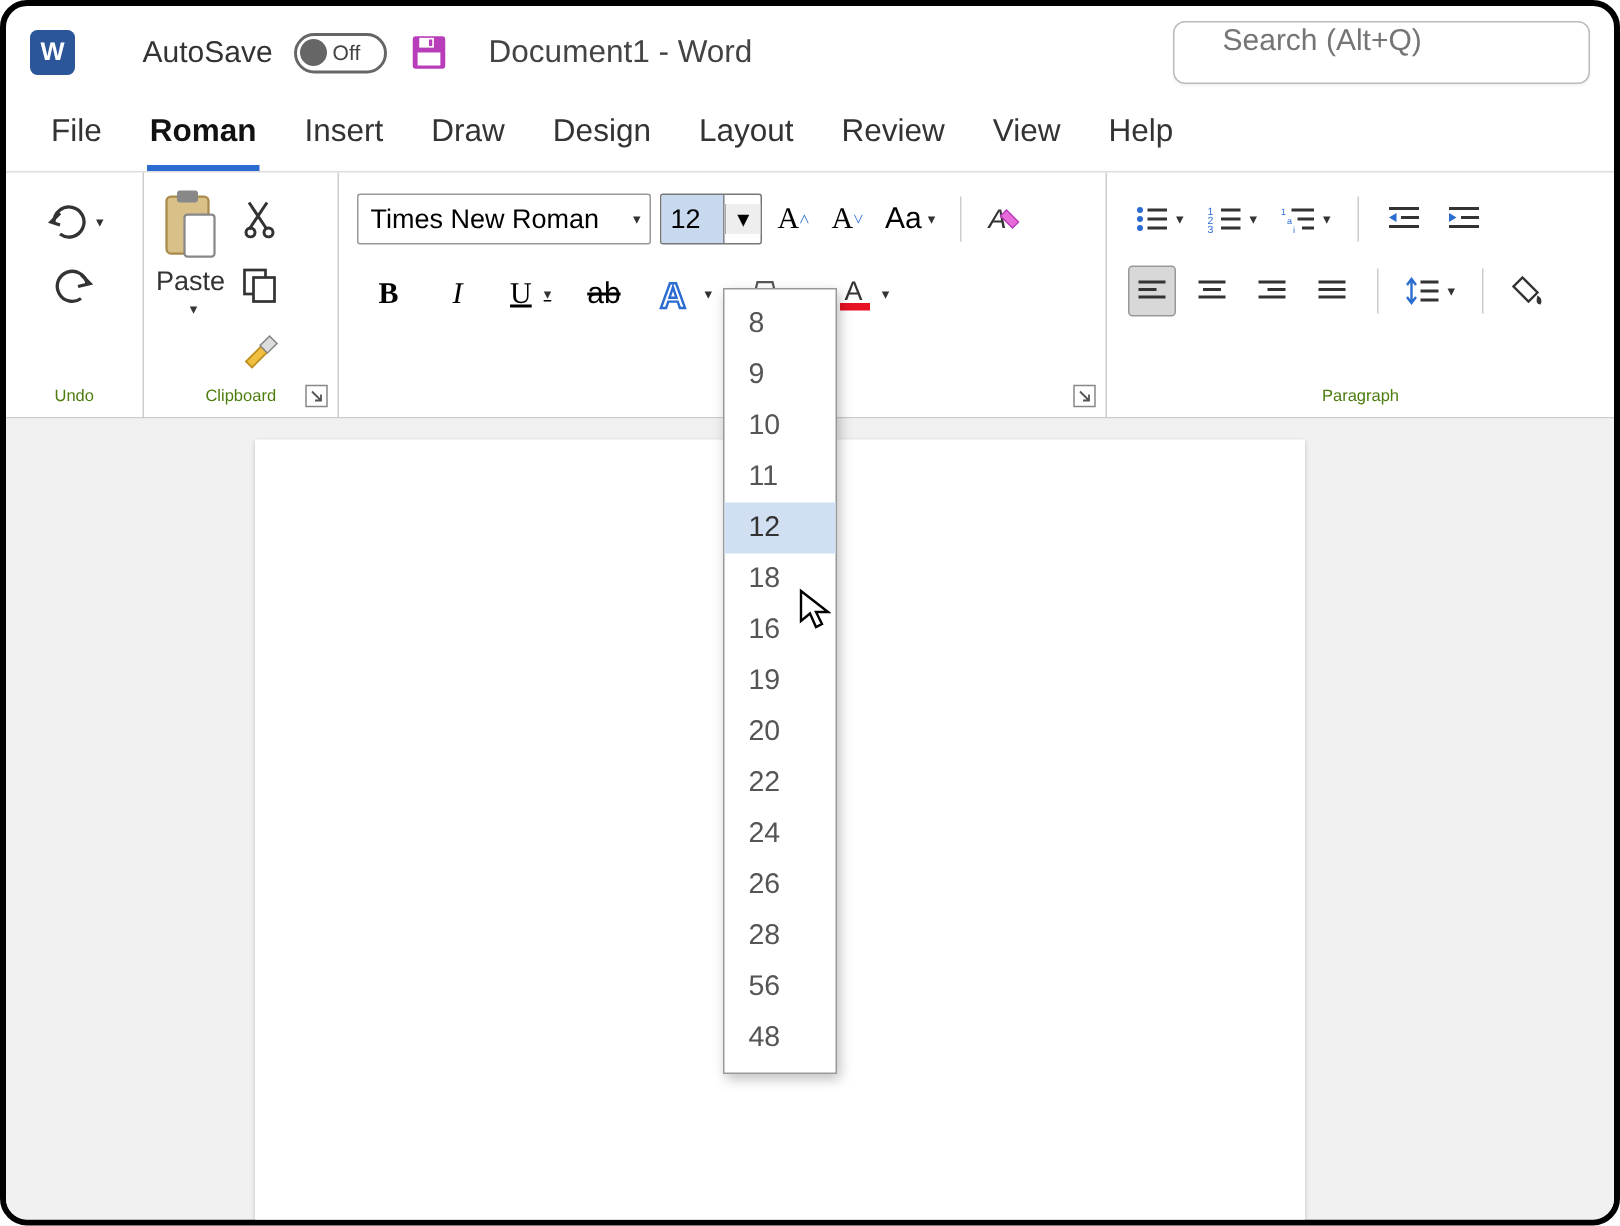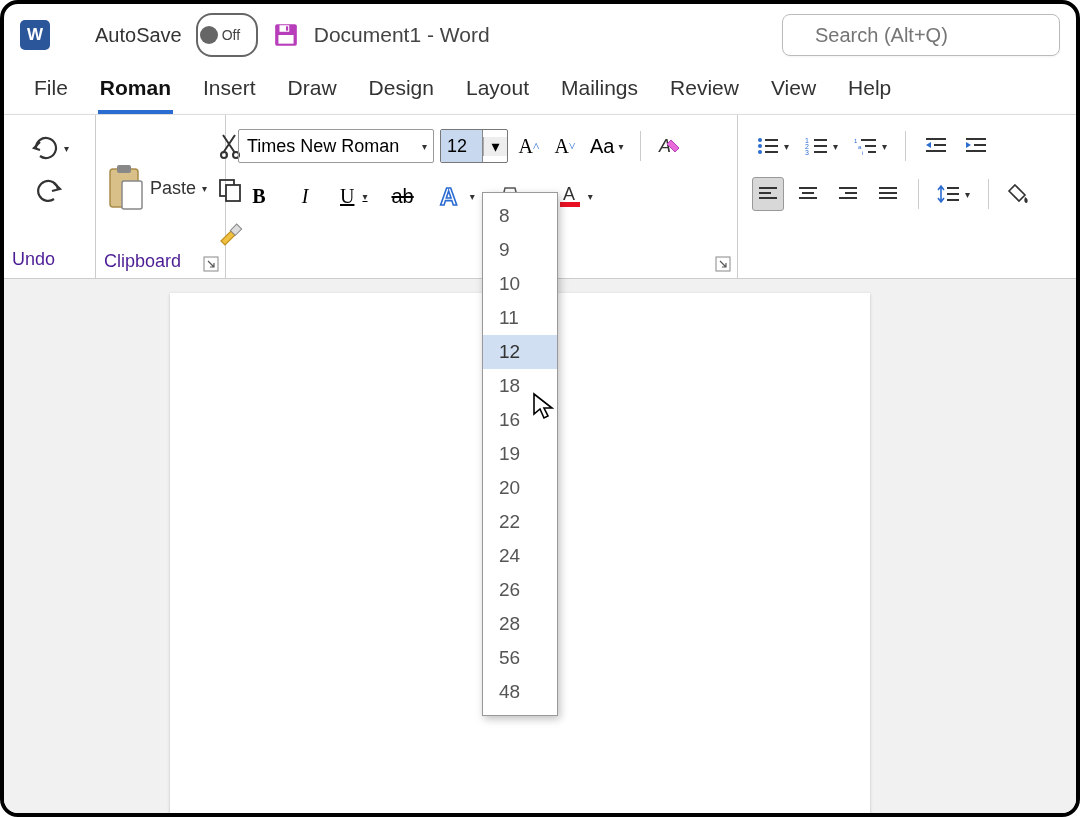--- a/index.html
+++ b/index.html
@@ -25,47 +25,47 @@
     width: 30px; height: 30px;
     background: #2b579a;
     color: #fff;
     border-radius: 5px;
     display: flex; align-items: center; justify-content: center;
     font-weight: 700;
     font-size: 17px;
   }
   .autosave-label { font-size: 20px; color: #333; margin-left: 31px; }
   .toggle {
-    width: 62px; height: 44px;
+    width: 62px; height: 27px;
     border: 2px solid #666;
     border-radius: 16px;
     display: flex; align-items: center;
     position: relative;
     padding: 0 6px 0 2px;
     justify-content: flex-start;
     gap: 4px;
     text-align: right;
   }
   .toggle-knob {
     width: 18px; height: 18px;
     background: #666;
     border-radius: 50%;
   }
   .toggle-text { font-size: 14px; color: #444; }
   .save-icon {
     width: 28px; height: 28px;
     display: flex; align-items: center; justify-content: center;
   }
-  .doc-title { font-size: 21px; color: #444; }
+  .doc-title { font-size: 21px; color: #444; margin-left: 12px; }
   .searchbox {
     margin-left: auto;
     width: 278px; height: 42px;
     border: 1px solid #bbb;
     border-radius: 8px;
-    display: flex; align-items: center;
+    display: flex; align-items: flex-start;
     padding: 0 16px;
     gap: 14px;
     color: #888;
     font-size: 20px;
     box-shadow: 0 1px 2px rgba(0,0,0,0.05);
   }
   .searchbox input {
     border: none; outline: none;
     font-size: 20px; color: #555;
     flex: 1;
@@ -94,37 +94,37 @@
   }
   .group {
     border-right: 1px solid #ccc;
     padding: 6px 8px 4px 8px;
     display: flex;
     flex-direction: column;
     justify-content: space-between;
     position: relative;
   }
   .group-label {
-    text-align: left;
-    font-size: 18px;
-    color: #4c1d95;
+    text-align: center;
+    font-size: 11px;
+    color: #4d7c0f;
     padding-bottom: 4px;
   }
   .dlg-launch {
     position: absolute;
     right: 6px;
     bottom: 6px;
     width: 16px; height: 16px;
   }
   
   .undo-stack { display: flex; flex-direction: column; align-items: center; gap: 10px; padding: 10px 10px 0 10px;}
   .dropdown-caret { font-size: 10px; color: #333; margin-left: 4px;}
   
   .clipboard-body { display: flex; gap: 6px; padding-top: 4px;}
-  .paste-col { display: flex; flex-direction: row; align-items: center; gap: 2px; }
+  .paste-col { display: flex; flex-direction: column; align-items: center; gap: 2px; }
   .paste-icon { width: 44px; height: 50px; }
   .paste-label { font-size: 18px; color: #333; }
   .clip-side { display: flex; flex-direction: column; gap: 10px; align-items: center; padding-top: 4px;}
   
   .font-body { padding: 8px 4px 0 4px; }
   .font-row1 { display: flex; align-items: center; gap: 6px; }
   .font-name {
     border: 1px solid #999;
     height: 34px;
     width: 196px;
@@ -245,21 +245,20 @@
   </div>
 </div>
 
 <div class="tabs" id="tabs-container">
     <div class="tab">File</div>
     <div class="tab active">Roman</div>
     <div class="tab">Insert</div>
     <div class="tab">Draw</div>
     <div class="tab">Design</div>
     <div class="tab">Layout</div>
-    <div class="tab">Mailings</div>
     <div class="tab">Review</div>
     <div class="tab">View</div>
     <div class="tab">Help</div>
   </div>
 
 <div class="ribbon">
 
   <div class="group" style="width:92px">
     <div class="undo-stack">
       <div class="toolbtn">
@@ -473,20 +472,21 @@
           </div>
         <div class="sep"></div>
         <div class="toolbtn">
             <svg width="26" height="22" viewBox="0 0 26 22">
               <path d="M8 2 L18 12 L12 18 L2 8 Z" stroke="#333" fill="none" stroke-width="1.6"></path>
               <path d="M18 14 Q22 16 20 20 Q16 20 18 14" fill="#333"></path>
             </svg>
           </div>
       </div>
     </div>
+    <div class="group-label">Paragraph</div>
   </div>
 </div>
 
 <div class="docbg">
   <div class="page"></div>
 </div>
 
 <div class="size-dropdown" id="size-dropdown">
     <div class="size-item">8</div>
     <div class="size-item">9</div>

